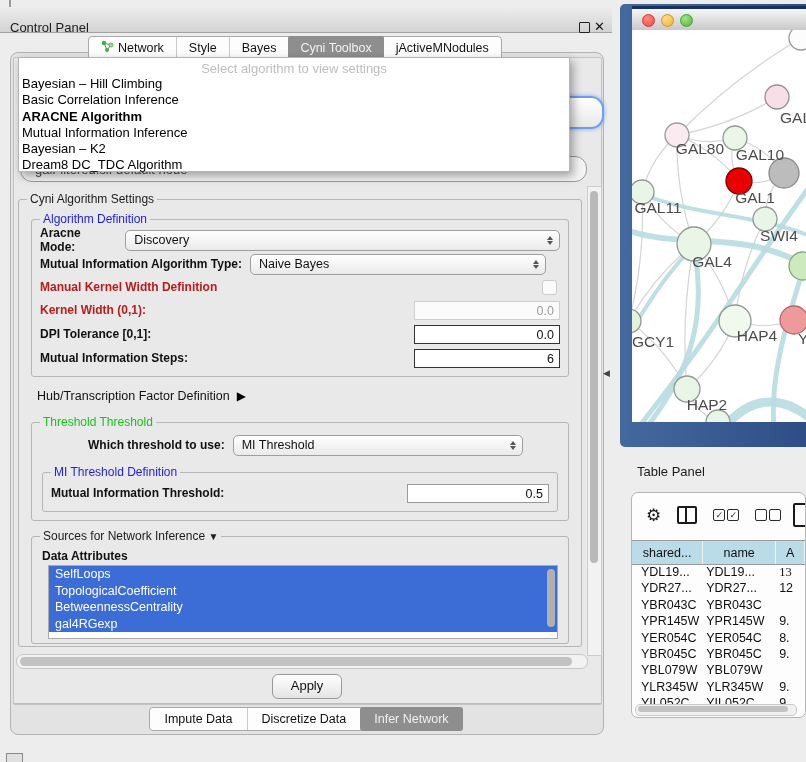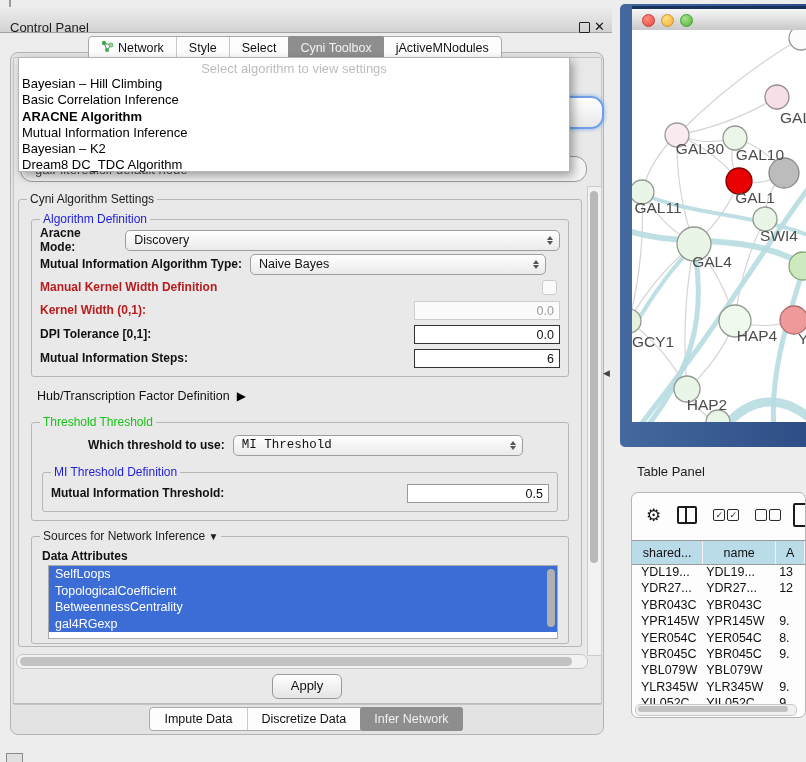--- a/index.html
+++ b/index.html
@@ -147,21 +147,21 @@
           <circle cx="3" cy="3" r="2.2" fill="#3fae49"></circle>
           <circle cx="10" cy="5" r="2" fill="#9fd6a4" stroke="#3fae49" stroke-width="0.8"></circle>
           <circle cx="6" cy="10" r="2" fill="#3fae49"></circle>
         </svg></span>
       <span>Network</span>
     </div>
     <div class="tab">
       <span>Style</span>
     </div>
     <div class="tab">
-      <span>Select</span>
+      <span>Bayes</span>
     </div>
     <div class="tab sel">
       <span>Cyni Toolbox</span>
     </div>
     <div class="tab">
       <span>jActiveMNodules</span>
     </div>
   </div>
 
 <div class="abs ghost-combo2"></div>
@@ -217,21 +217,21 @@
 
     <div class="hubrow">
       <span>Hub/Transcription Factor Definition</span>
       <span class="tri-r">▶</span>
     </div>
 
     <fieldset class="fs-th">
       <legend class="green">Threshold Threshold</legend>
       <div class="frow" style="height:28px;">
         <span class="lbl" style="margin-left:48px;">Which threshold to use:</span>
-        <div class="combo" style="width:290px;margin-left:8px;font-family:Liberation Mono, monospace;">
+        <div class="combo" style="width:290px;margin-left:8px;">
           <span>MI Threshold</span>
           <span class="stepper">
               <i class="up"></i>
               <i class="dn"></i>
             </span>
         </div>
       </div>
       <fieldset class="fs-mi">
         <legend class="blue">MI Threshold Definition</legend>
         <div class="frow">
@@ -378,21 +378,21 @@
   </div>
   <div class="tp-head" id="tbl-head">
       <div class="th" style="width: 74px;">shared...</div>
       <div class="th" style="width: 76px;">name</div>
       <div class="th" style="width: 30px;">A</div>
     </div>
   <div class="tp-body" id="tbl-body">
       <div class="tr">
         <div class="td" style="width: 74px; padding-left: 9px;">YDL19...</div>
         <div class="td" style="width: 76px; padding-left: 3px;">YDL19...</div>
-        <div class="td" style="width: 30px; padding-left: 3px;">13</div>
+        <div class="td" style="width: 30px; padding-left: 3px; font-family: Liberation Serif, serif;">13</div>
       </div>
       <div class="tr">
         <div class="td" style="width: 74px; padding-left: 9px;">YDR27...</div>
         <div class="td" style="width: 76px; padding-left: 3px;">YDR27...</div>
         <div class="td" style="width: 30px; padding-left: 3px;">12</div>
       </div>
       <div class="tr">
         <div class="td" style="width: 74px; padding-left: 9px;">YBR043C</div>
         <div class="td" style="width: 76px; padding-left: 3px;">YBR043C</div>
         <div class="td" style="width: 30px; padding-left: 3px;"></div>

